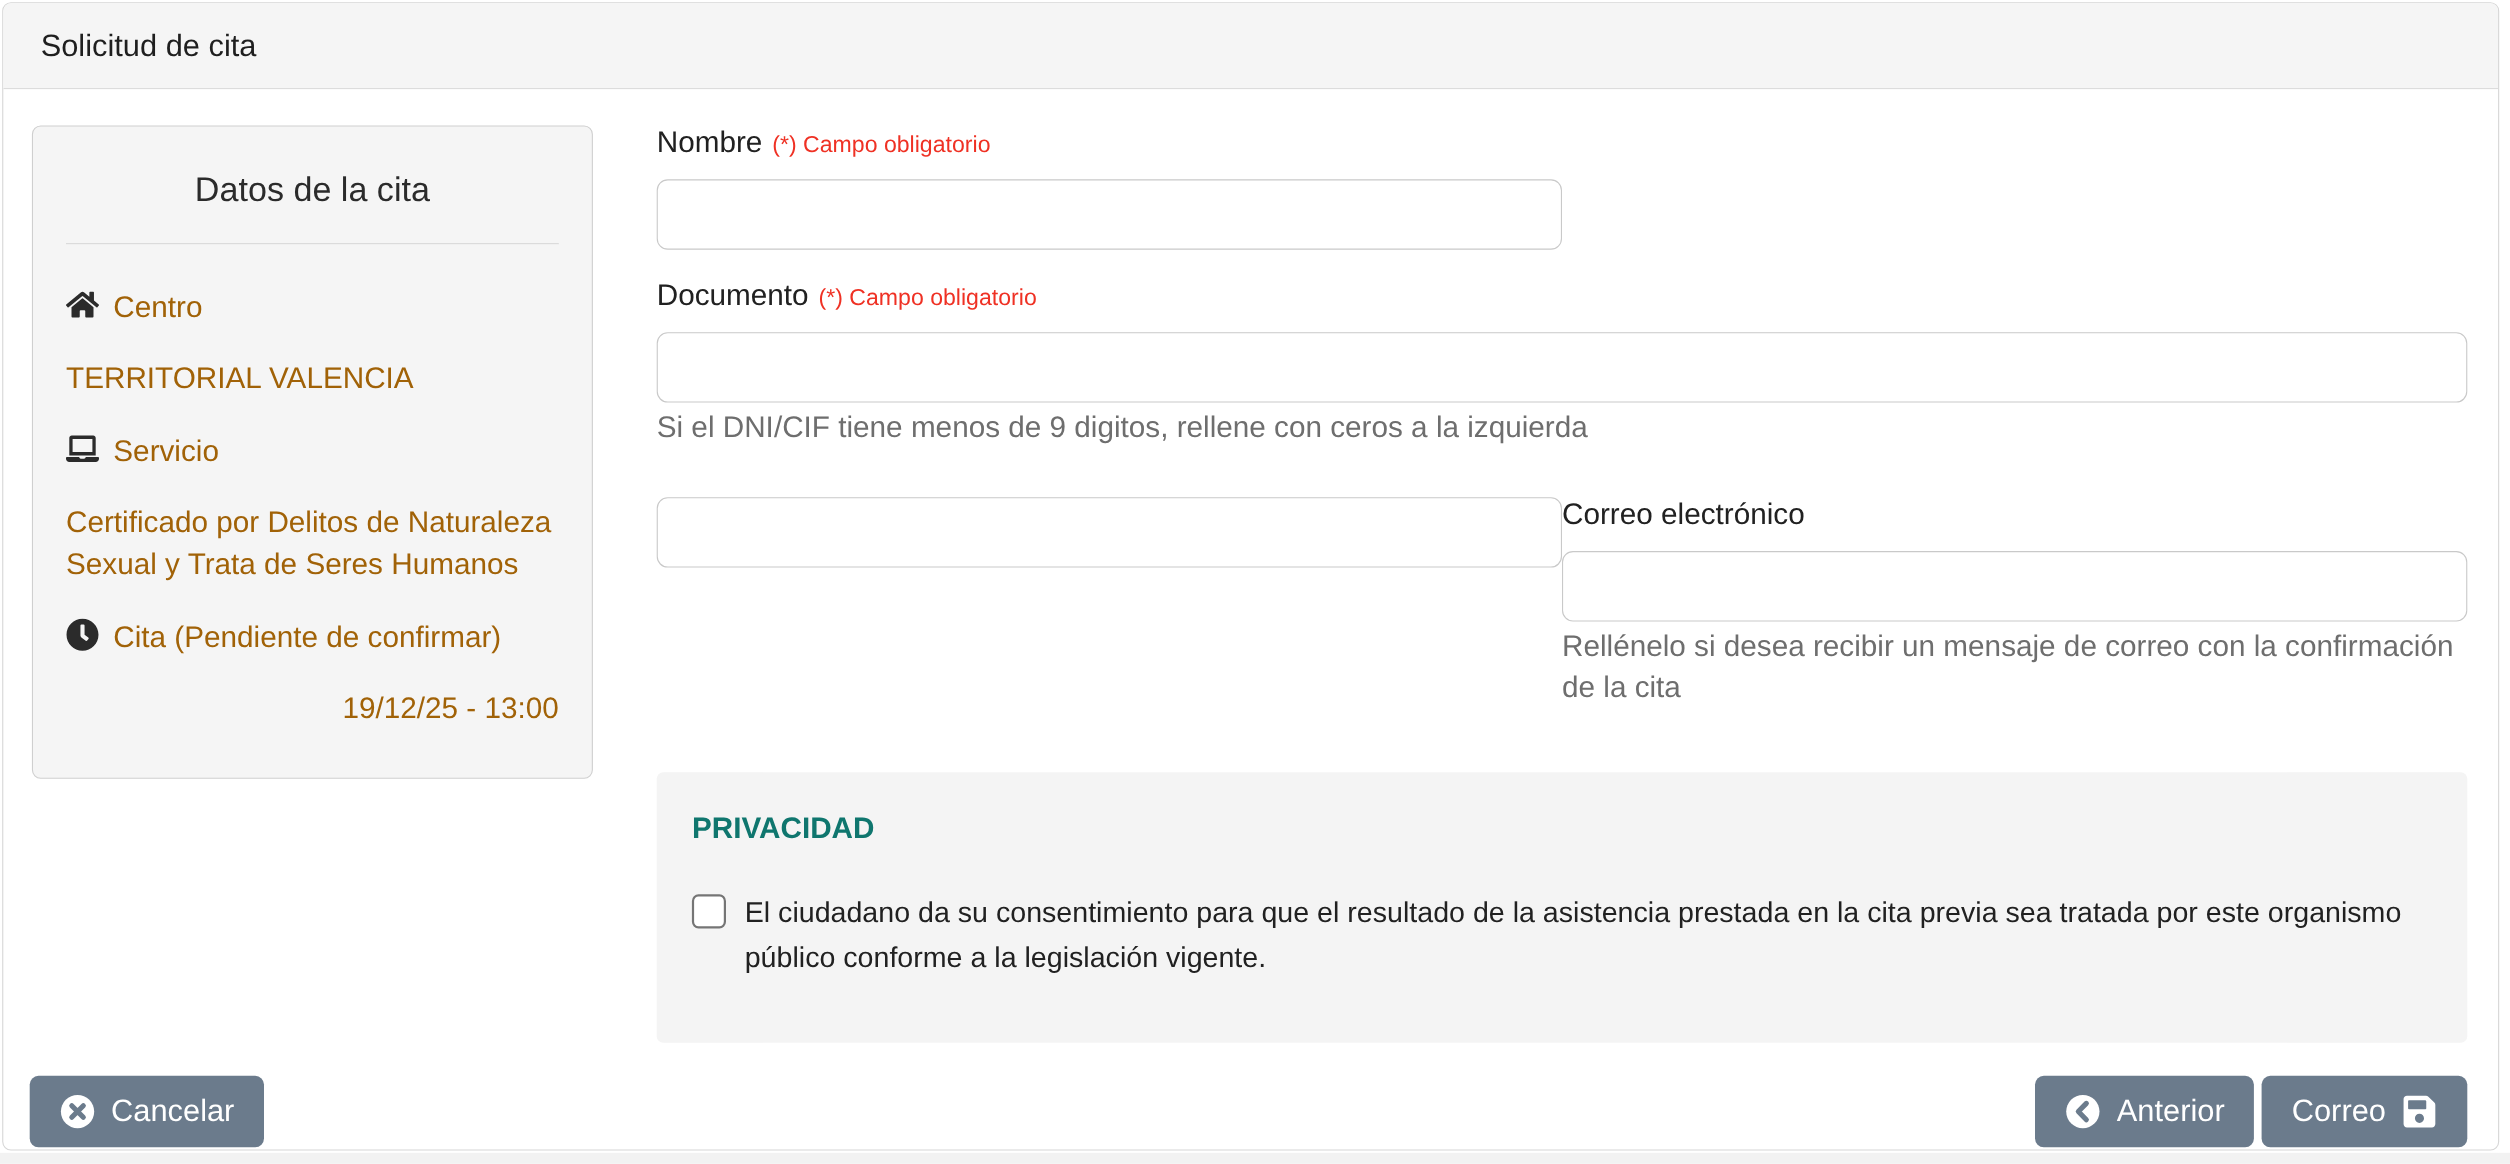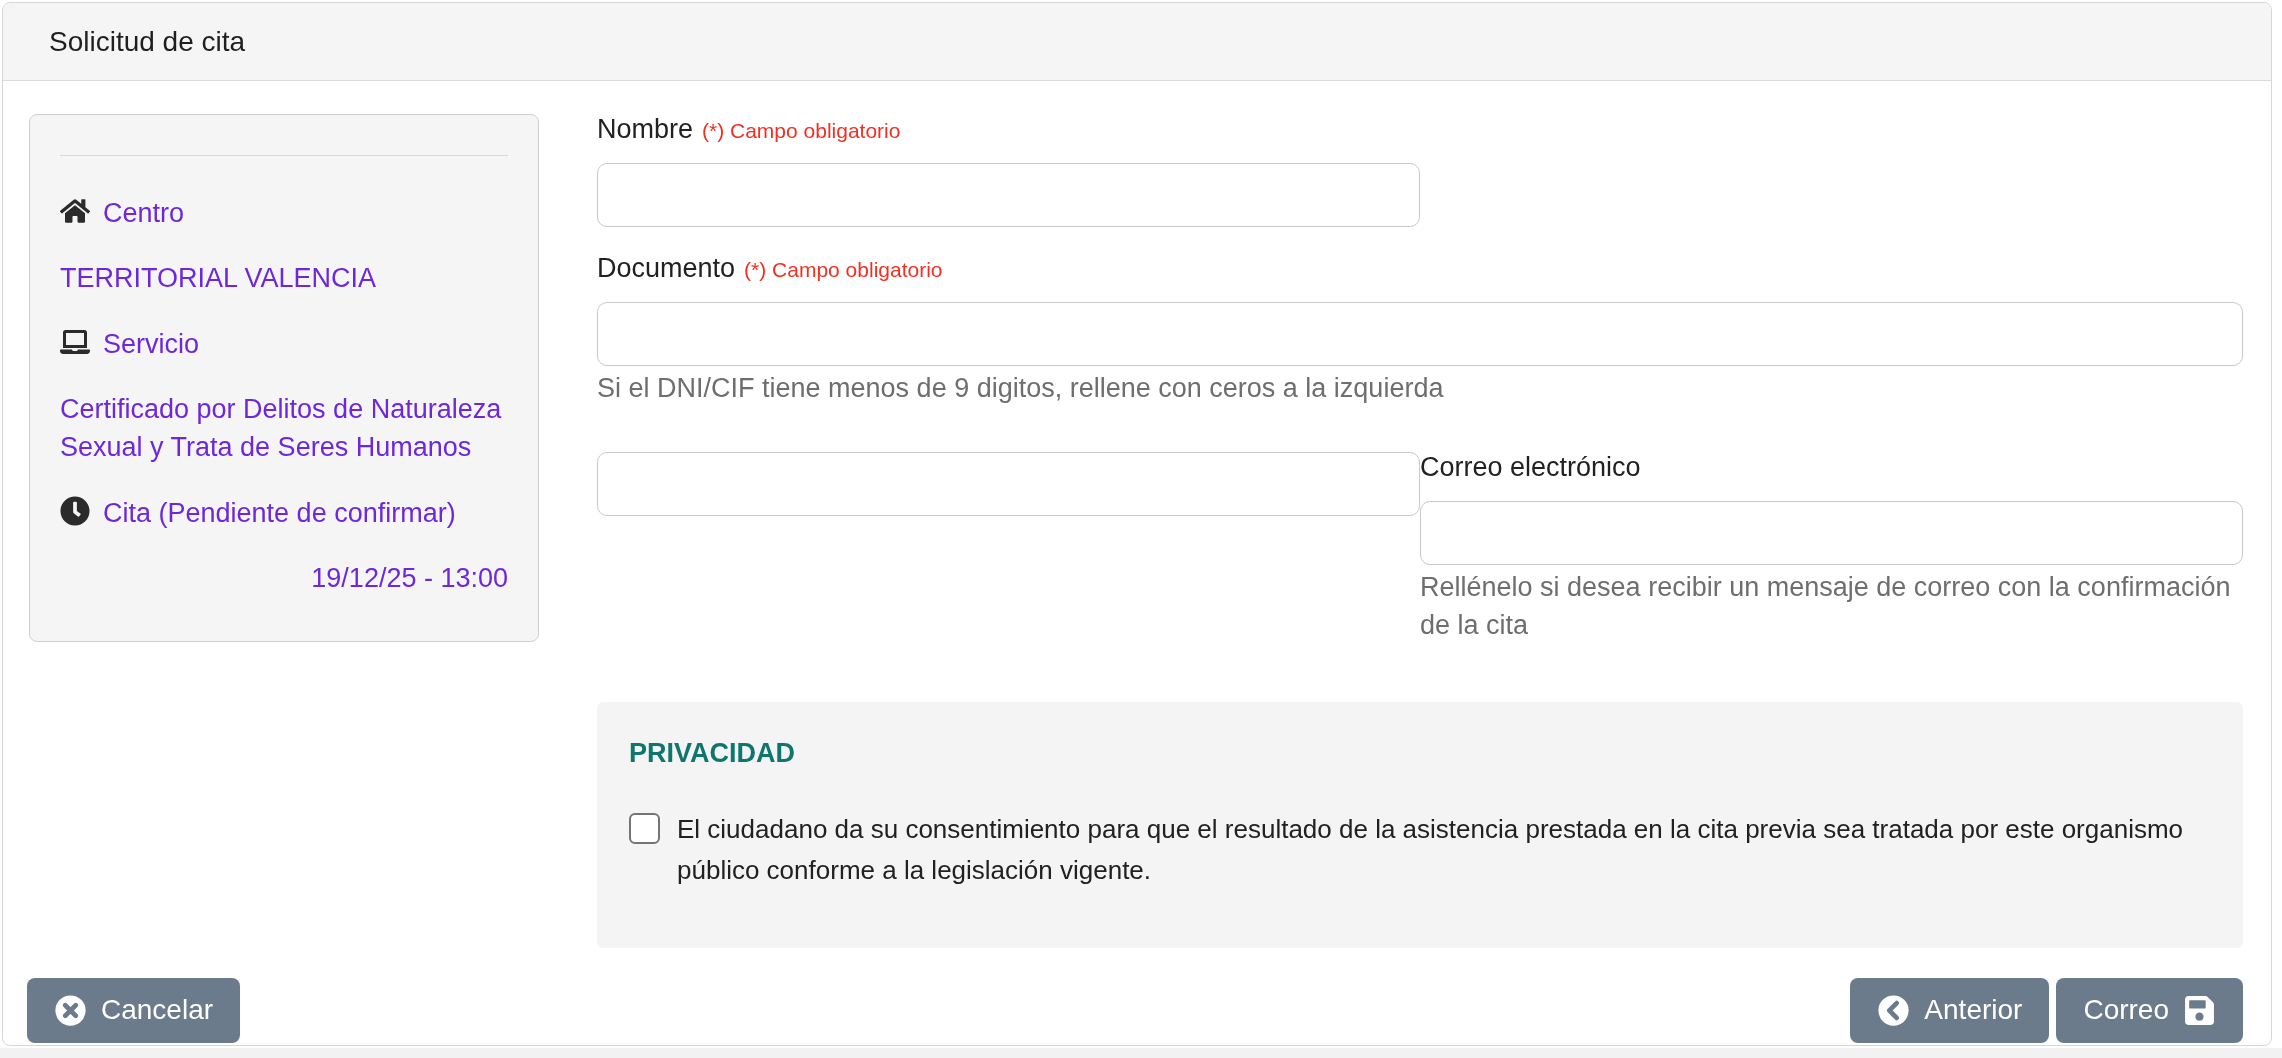--- a/index.html
+++ b/index.html
@@ -29,21 +29,21 @@
   
   .card-header {
     height: 78px;
     background: #f5f5f5;
     border-bottom: 1px solid #dcdcdc;
     display: flex;
     align-items: center;
     padding: 0 30px;
   }
   .card-header h1 {
-    margin: 16px;
+    margin: 4px;
     font-size: 28px;
     font-weight: 400;
     color: #1f1f1f;
   }
   
   .card-body {
     display: flex;
     padding: 33px 28px 0 26px;
   }
   
@@ -62,21 +62,21 @@
     color: #2b2b2b;
     margin: 0 0 30px 0;
   }
   .cita-panel hr {
     border: none;
     border-top: 1px solid #d9d9d9;
     margin: 0 0 38px 0;
   }
   .cita-item {
     font-size: 27px;
-    color: #6d28d9;
+    color: #a16207;
     line-height: 1.42;
     margin-bottom: 27px;
   }
   .cita-item:last-child { margin-bottom: 0; text-align: right; }
   .cita-item .icn {
     display: inline-block;
     width: 30px; height: 30px;
     vertical-align: -4px;
     margin-right: 13px;
   }
@@ -176,20 +176,21 @@
 
 <div class="page-card">
 
   <div class="card-header">
     <h1>Solicitud de cita</h1>
   </div>
 
   <div class="card-body">
 
     <aside class="cita-panel">
+      <h2 class="panel-title">Datos de la cita</h2>
       <hr>
 
       <div class="cita-item">
         <span class="icn">
           <svg viewBox="0 0 576 512">
               <path d="M280.37 148.26L96 300.11V464a16 16 0 0 0 16 16l112.06-.29a16 16 0 0 0 15.92-16V368a16 16 0 0 1 16-16h64a16 16 0 0 1 16 16v95.64a16 16 0 0 0 16 16.05L464 480a16 16 0 0 0 16-16V300L295.67 148.26a12.19 12.19 0 0 0-15.3 0zM571.6 251.47L488 182.56V44.05a12 12 0 0 0-12-12h-56a12 12 0 0 0-12 12v72.61L318.47 43a48 48 0 0 0-61 0L4.34 251.47a12 12 0 0 0-1.6 16.9l25.5 31A12 12 0 0 0 45.15 301l235.22-193.74a12.19 12.19 0 0 1 15.3 0L530.9 301a12 12 0 0 0 16.9-1.6l25.5-31a12 12 0 0 0-1.7-16.93z"></path>
             </svg>
         </span><span>Centro</span>
       </div>
 

